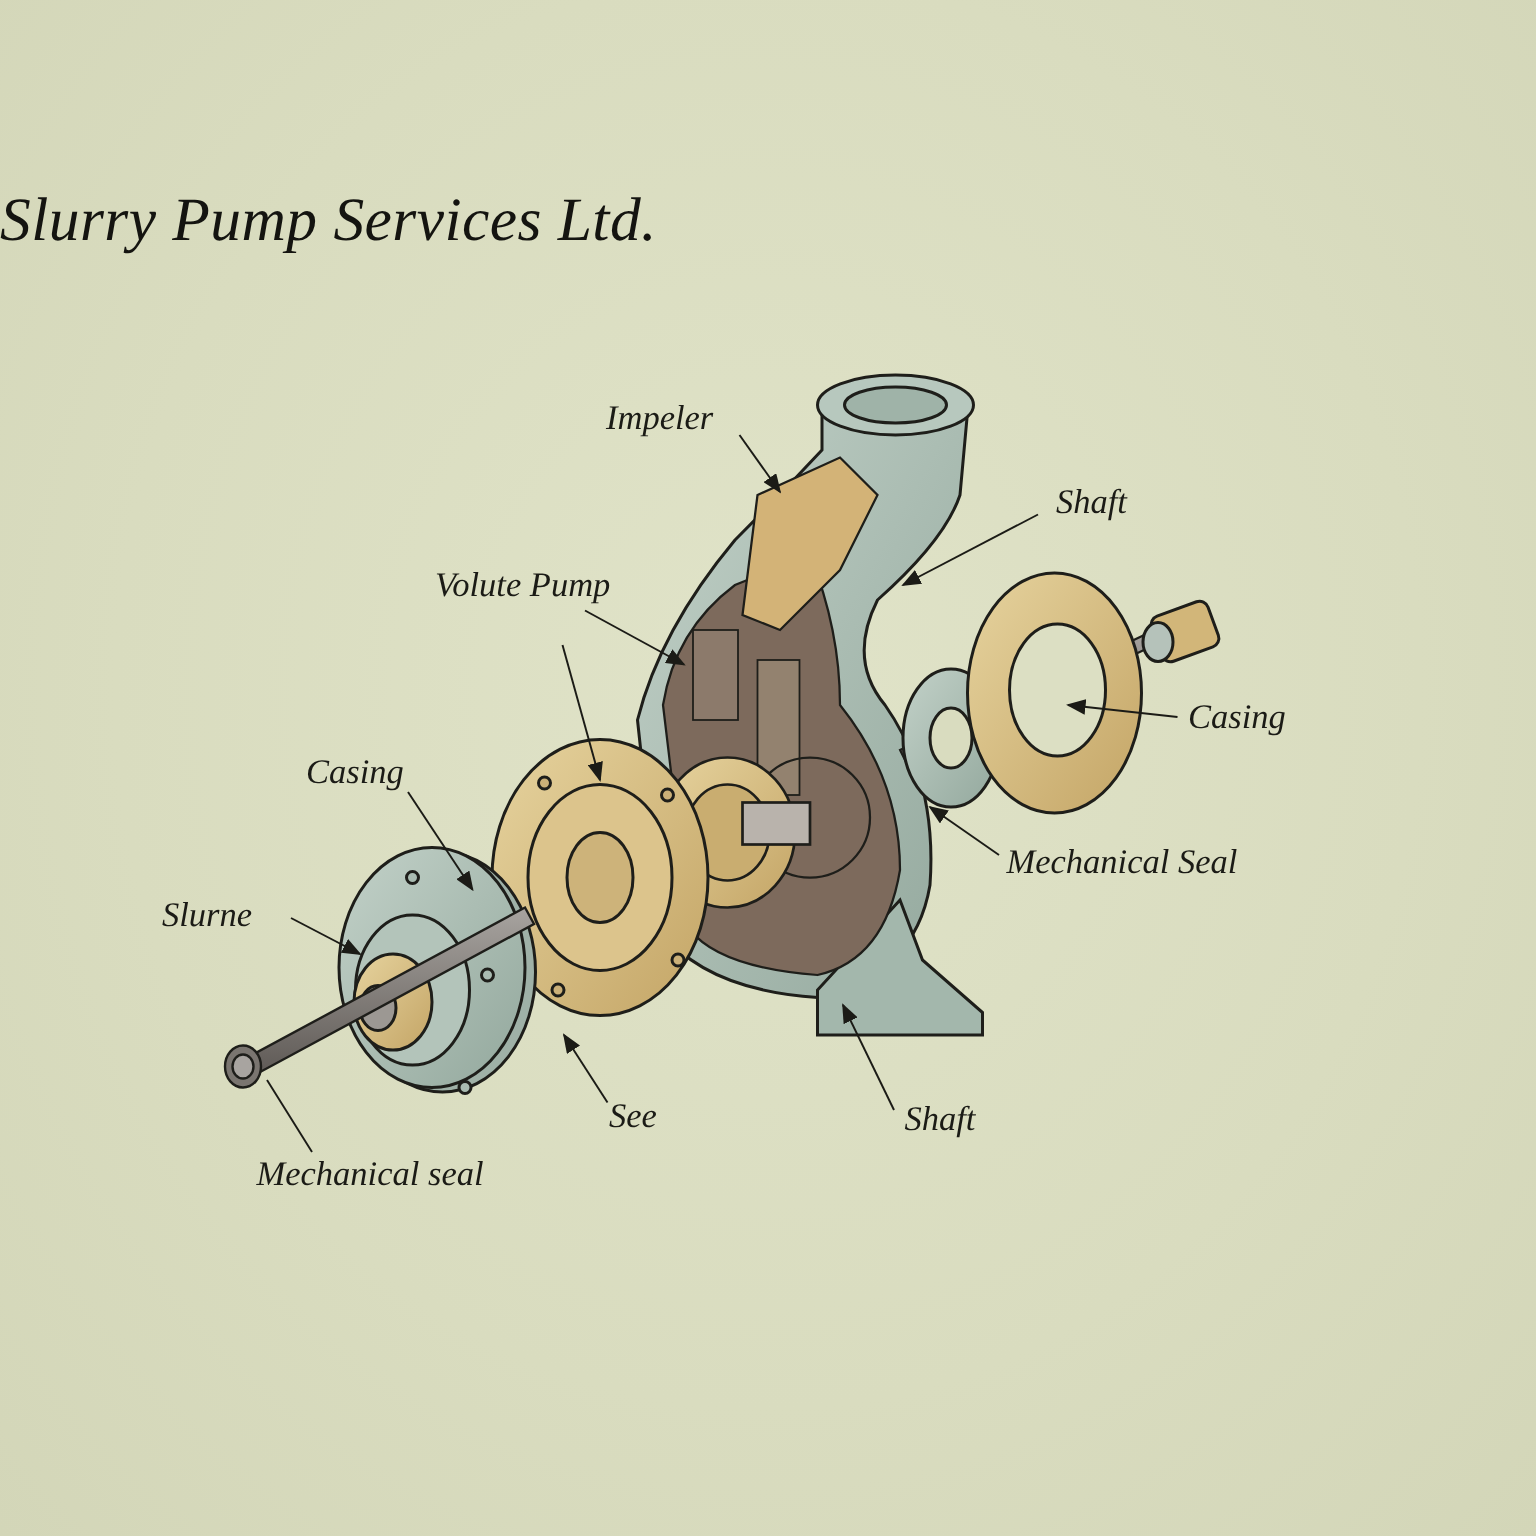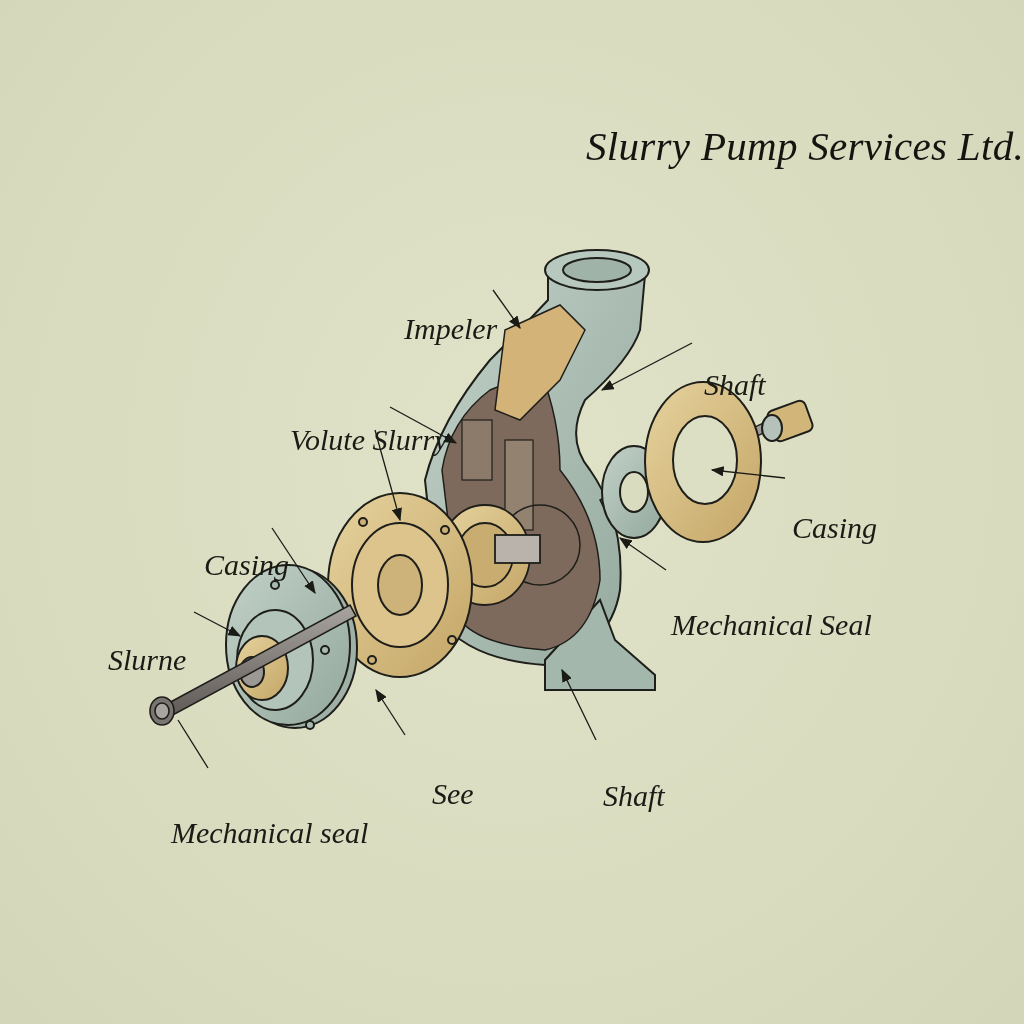--- a/index.html
+++ b/index.html
@@ -9,26 +9,26 @@
     position: relative;
     font-family: "Liberation Serif", "DejaVu Serif", serif;
   }
   .paper {
     position: absolute; inset: 0;
     background:
       radial-gradient(ellipse at 50% 45%, #e0e3c8 0%, #d9dcbf 60%, #d3d6b8 100%);
   }
   .title {
     position: absolute; left: 0; right: 0; top: 122px;
-    text-align: right; font-style: italic; font-size: 41px;
+    text-align: left; font-style: italic; font-size: 41px;
     color: #141410; letter-spacing: 0.3px;
   }
   .label {
-    position: absolute; font-style: italic; font-size: 30px;
-    color: #1b1b16; white-space: nowrap; margin-top: 46px;
+    position: absolute; font-style: italic; font-size: 23px;
+    color: #1b1b16; white-space: nowrap;
   }
   svg.art { position: absolute; left: 0; top: 0; }
 </style>
 </head>
 <body>
 
 <div class="paper"></div>
 
 <div class="title">Slurry Pump Services Ltd.</div>
 
@@ -123,20 +123,20 @@
     <line x1="194" y1="612" x2="240" y2="636" marker-end="url(#arr)"></line>
     <line x1="405" y1="735" x2="376" y2="690" marker-end="url(#arr)"></line>
     <line x1="596" y1="740" x2="562" y2="670" marker-end="url(#arr)"></line>
     <line x1="208" y1="768" x2="178" y2="720"></line>
     <line x1="375" y1="430" x2="400" y2="520" marker-end="url(#arr)"></line>
   </g>
 </svg>
 
 <div class="label" style="left:404px;top:266px;">Impeler</div>
 <div class="label" style="left:704px;top:322px;">Shaft</div>
-<div class="label" style="left:290px;top:377px;">Volute Slurry</div>
+<div class="label" style="left:290px;top:377px;">Volute Pump</div>
 <div class="label" style="left:792px;top:465px;">Casing</div>
 <div class="label" style="left:204px;top:502px;">Casing</div>
 <div class="label" style="left:671px;top:562px;">Mechanical Seal</div>
 <div class="label" style="left:108px;top:597px;">Slurne</div>
-<div class="label" style="left:432px;top:731px;">See</div>
+<div class="label" style="left:406px;top:731px;">See</div>
 <div class="label" style="left:603px;top:733px;">Shaft</div>
 <div class="label" style="left:171px;top:770px;">Mechanical seal</div>
 
 </body></html>

